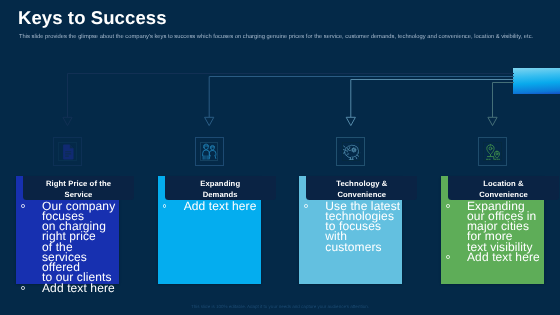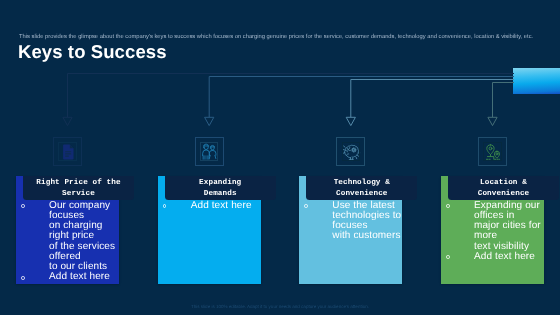--- a/index.html
+++ b/index.html
@@ -1,35 +1,35 @@
 <!DOCTYPE html>
 <html><head>
 <meta charset="utf-8">
 <style>
   html,body{margin:0;padding:0;}
   body{width:560px;height:315px;overflow:hidden;background:#042948;
        font-family:"Liberation Sans",sans-serif;-webkit-font-smoothing:antialiased;text-rendering:geometricPrecision;}
   .slide{position:relative;width:560px;height:315px;background:#042948;overflow:hidden;}
 
-  .title{position:absolute;left:18px;top:7px;font-size:18.5px;font-weight:bold;color:#ffffff;letter-spacing:0.1px;margin-top:34px;}
+  .title{position:absolute;left:18px;top:7px;font-size:18.5px;font-weight:bold;color:#ffffff;letter-spacing:0.1px;}
   .subtitle{position:absolute;left:19px;top:33.5px;font-size:5.79px;color:#a7bace;letter-spacing:0.0px;white-space:nowrap;}
   .hero{position:absolute;left:513px;top:68px;width:47px;height:26px;
         background:linear-gradient(177deg,#7fd4ef 0%,#36bdf0 32%,#08a9ec 58%,#0d7ad8 88%,#1450c6 100%);}
 
   
   .conn{position:absolute;left:0;top:0;width:560px;height:315px;pointer-events:none;}
 
   
   .col{position:absolute;top:176px;width:103px;}
   .panel{position:absolute;left:0;top:0;width:103px;height:108px;box-shadow:0 1.2px 2.2px rgba(0,0,0,0.30);}
   .hdr{position:absolute;left:7px;top:0;width:111px;height:24px;background:#0a2344;border-radius:0 0 3.5px 3.5px;
        color:#ffffff;font-weight:bold;text-align:center;font-size:7.65px;line-height:11.2px;
-       padding-top:1.5px;box-sizing:border-box;letter-spacing:0.1px;font-family:Liberation Mono, monospace;}
+       padding-top:1.5px;box-sizing:border-box;letter-spacing:0.1px;}
   .blist{position:absolute;left:0px;right:0px;top:24.5px;}
-  .bitem{position:relative;padding-left:33px;font-size:10px;line-height:10.25px;color:#ffffff;
+  .bitem{position:relative;padding-left:26px;font-size:12px;line-height:10.25px;color:#ffffff;
          letter-spacing:0.11px;}
   .bitem .dot{position:absolute;left:5.0px;top:3.7px;width:3.6px;height:3.6px;border-radius:50%;
          border:0.72px solid rgba(255,255,255,0.82);box-sizing:border-box;}
 
   .iconbox{position:absolute;width:29px;height:29px;box-sizing:border-box;}
   .iconbox svg{position:absolute;left:50%;top:50%;transform:translate(-50%,-50%);}
 
   .footer{position:absolute;left:0;right:0;top:303.5px;text-align:center;font-size:4.54px;color:#1c4b73;letter-spacing:0.0px;}
 </style>
 </head>

